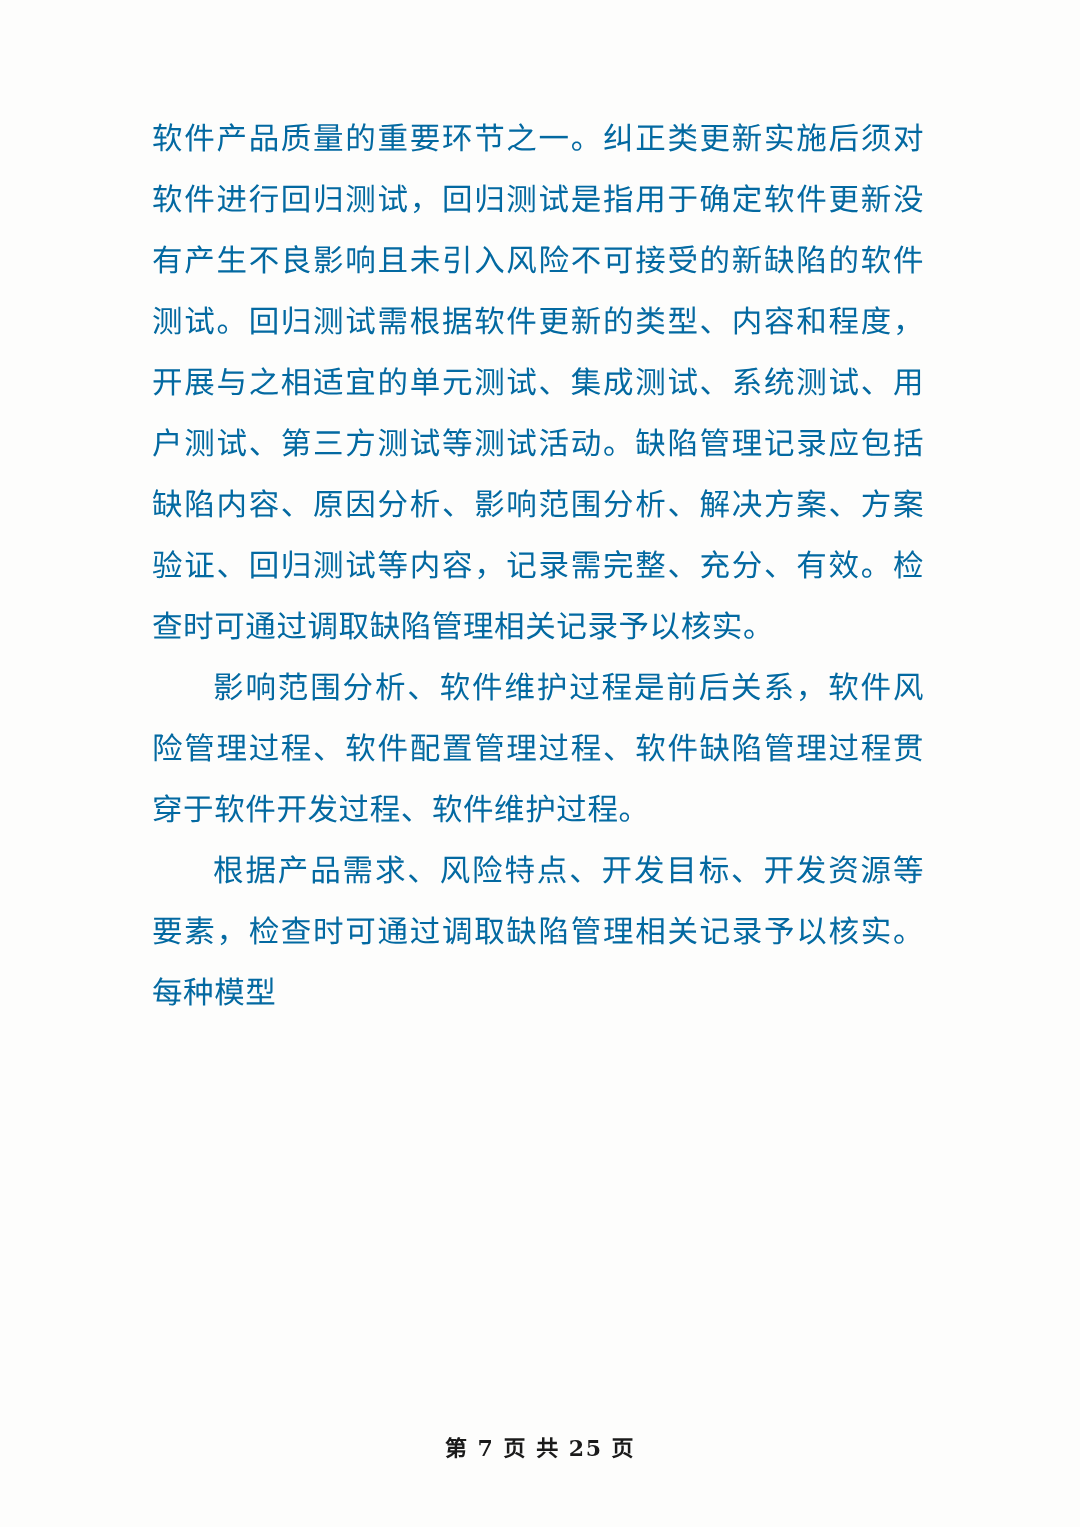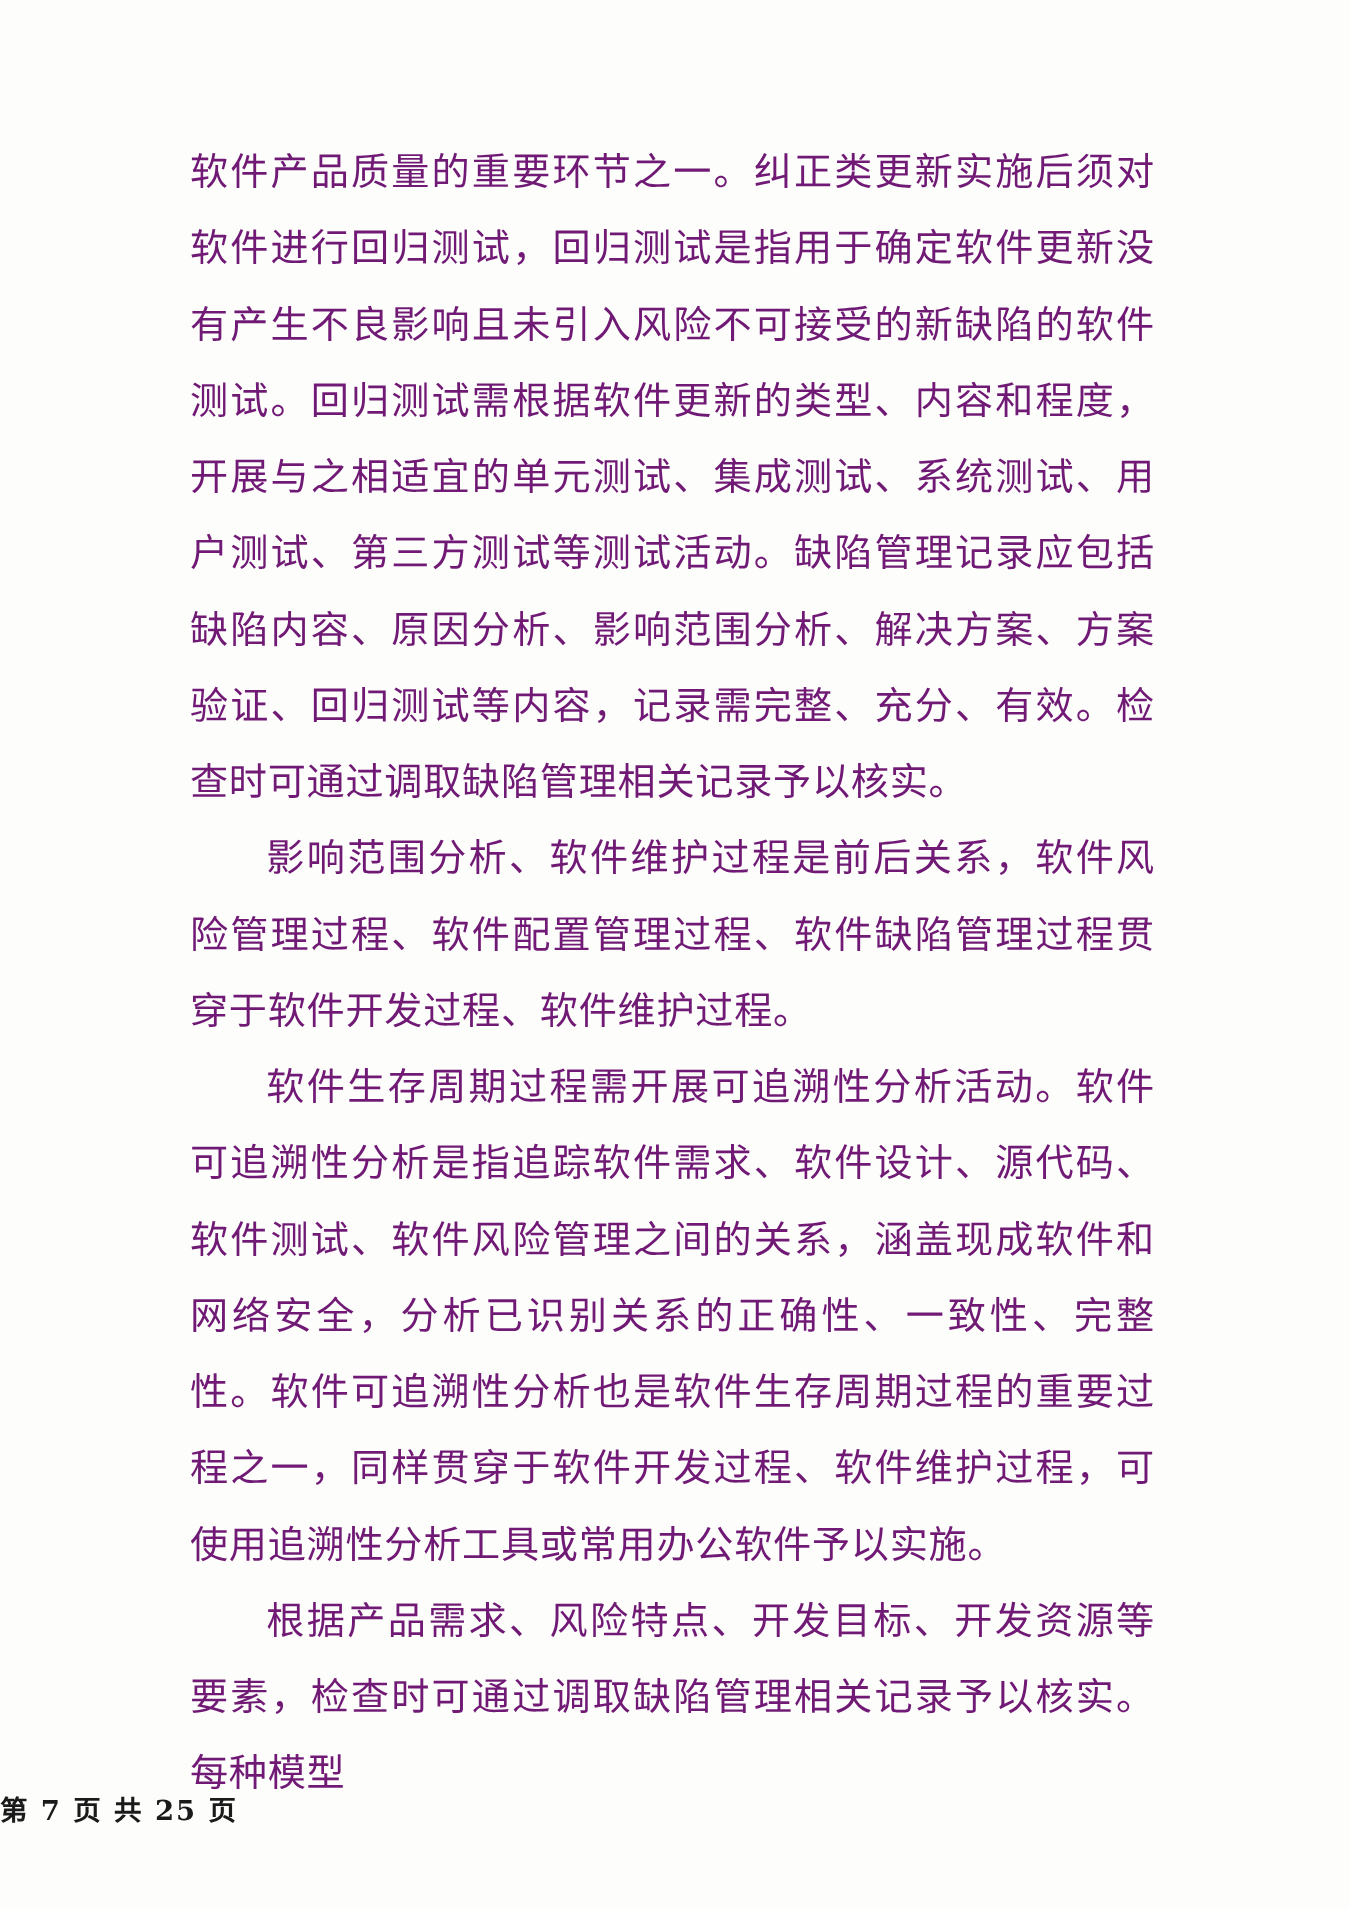--- a/index.html
+++ b/index.html
@@ -29,58 +29,58 @@
     top: 108px;
     width: 772px;
   }
   p.para {
     margin: 0;
     font-size: 30.5px;
     line-height: 61px;
     letter-spacing: 0.6px;
     text-align: justify;
     text-justify: inter-ideograph;
-    color: #701a75;
+    color: #0369a1;
     font-weight: 500;
   }
   p.indent {
     text-indent: 61px;
   }
   h2.heading {
     margin: 0;
     font-size: 30.5px;
     line-height: 61px;
     letter-spacing: 0.6px;
     font-weight: 700;
     text-indent: 61px;
     color: #0d0d0d;
   }
   .footer {
     position: absolute;
     left: 0;
     top: 1430px;
     width: 1080px;
+    text-align: center;
     font-size: 22px;
     letter-spacing: 1.5px;
     font-weight: 700;
     color: #1a1a1a;
   }
   .footer span { display: inline; }
 </style>
 </head>
 <body>
 
 <div class="page">
   <div class="content">
 
     <p class="para">软件产品质量的重要环节之一。纠正类更新实施后须对软件进行回归测试，回归测试是指用于确定软件更新没有产生不良影响且未引入风险不可接受的新缺陷的软件测试。回归测试需根据软件更新的类型、内容和程度，开展与之相适宜的单元测试、集成测试、系统测试、用户测试、第三方测试等测试活动。缺陷管理记录应包括缺陷内容、原因分析、影响范围分析、解决方案、方案验证、回归测试等内容，记录需完整、充分、有效。检查时可通过调取缺陷管理相关记录予以核实。</p>
 
     <p class="para indent">影响范围分析、软件维护过程是前后关系，软件风险管理过程、软件配置管理过程、软件缺陷管理过程贯穿于软件开发过程、软件维护过程。</p>
 
-    <p class="para indent">软件生存周期过程需开展可追溯性分析活动。软件可追溯性分析是指追踪软件需求、软件设计、源代码、软件测试、软件风险管理之间的关系，涵盖现成软件和网络安全，分析已识别关系的正确性、一致性、完整性。软件可追溯性分析也是软件生存周期过程的重要过程之一，同样贯穿于软件开发过程、软件维护过程，可使用追溯性分析工具或常用办公软件予以实施。</p>
 
 
     <p class="para indent">根据产品需求、风险特点、开发目标、开发资源等要素，检查时可通过调取缺陷管理相关记录予以核实。每种模型</p>
 
   </div>
 
   <div class="footer">
     <span>第 7 页 共 25 页</span>
   </div>
 </div>

